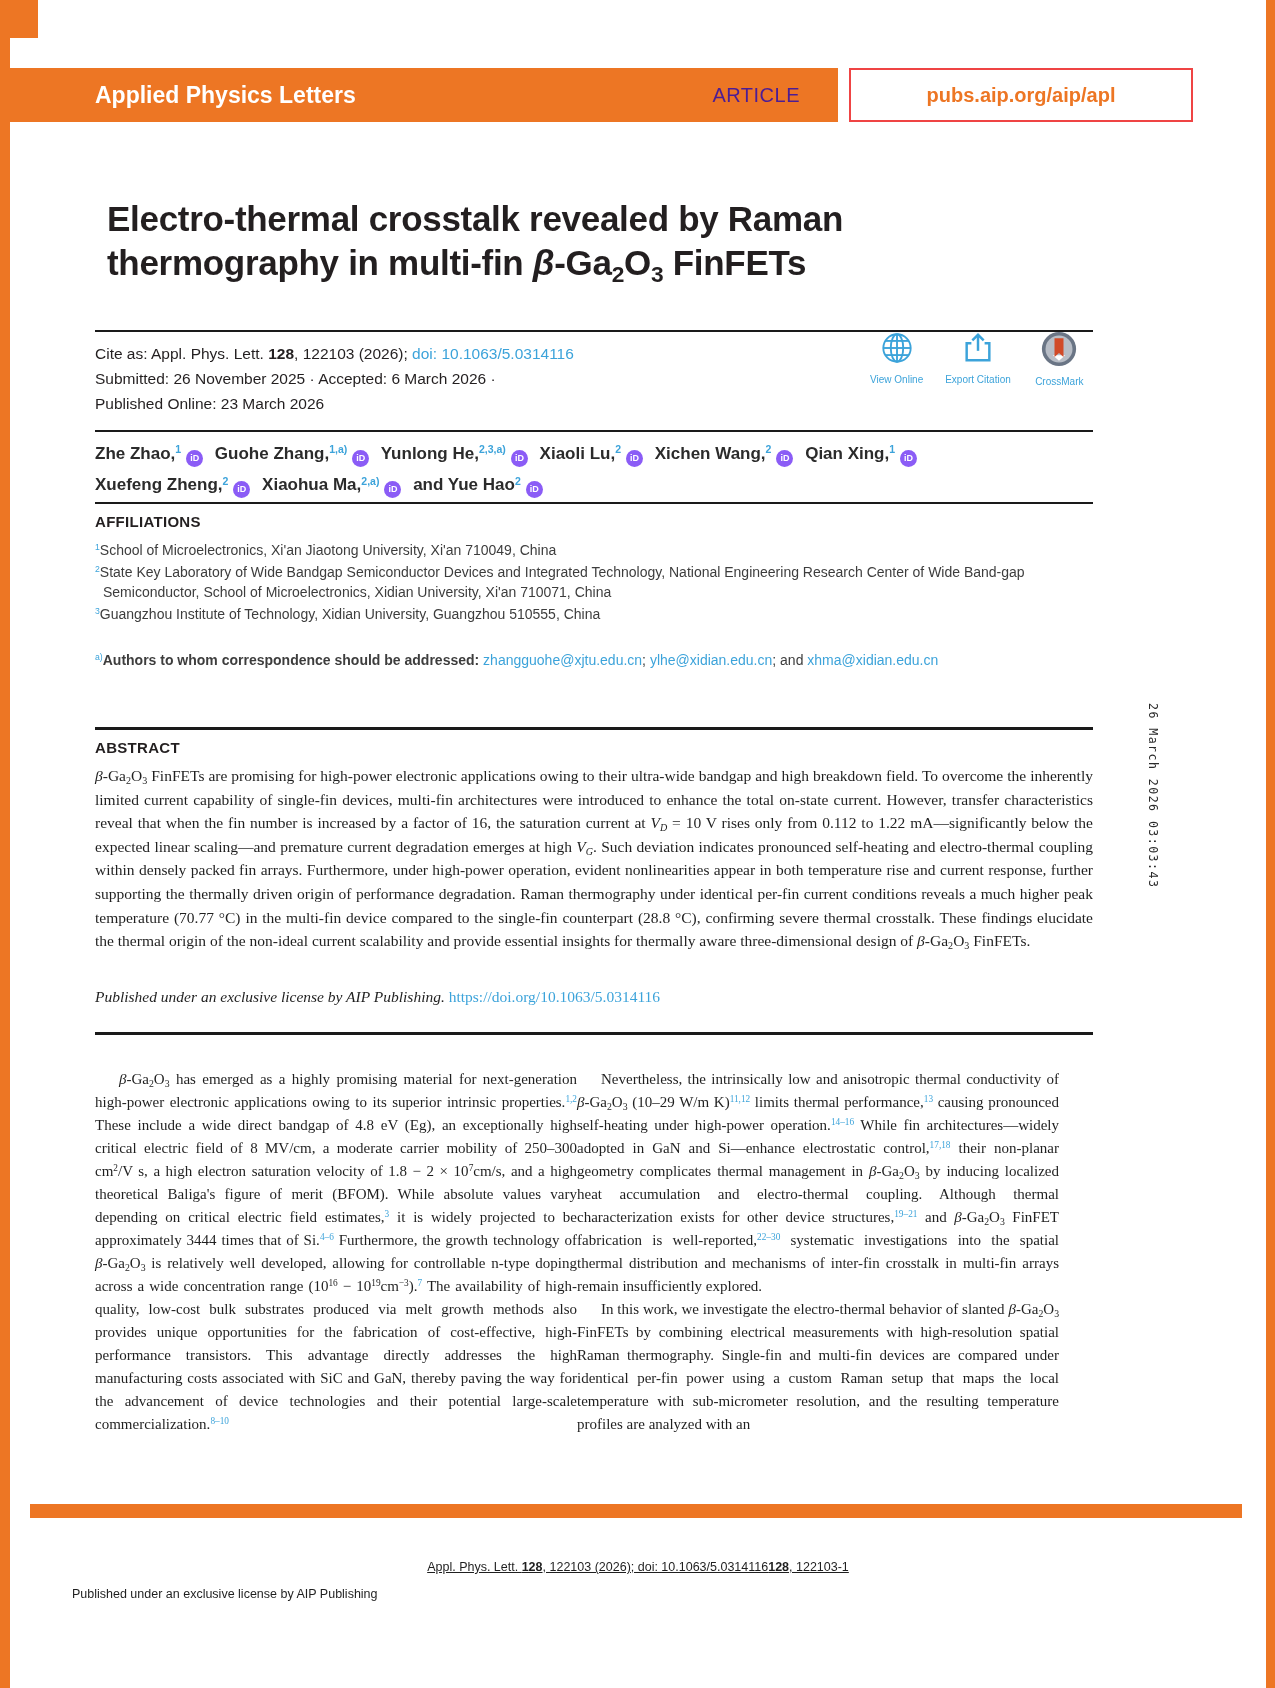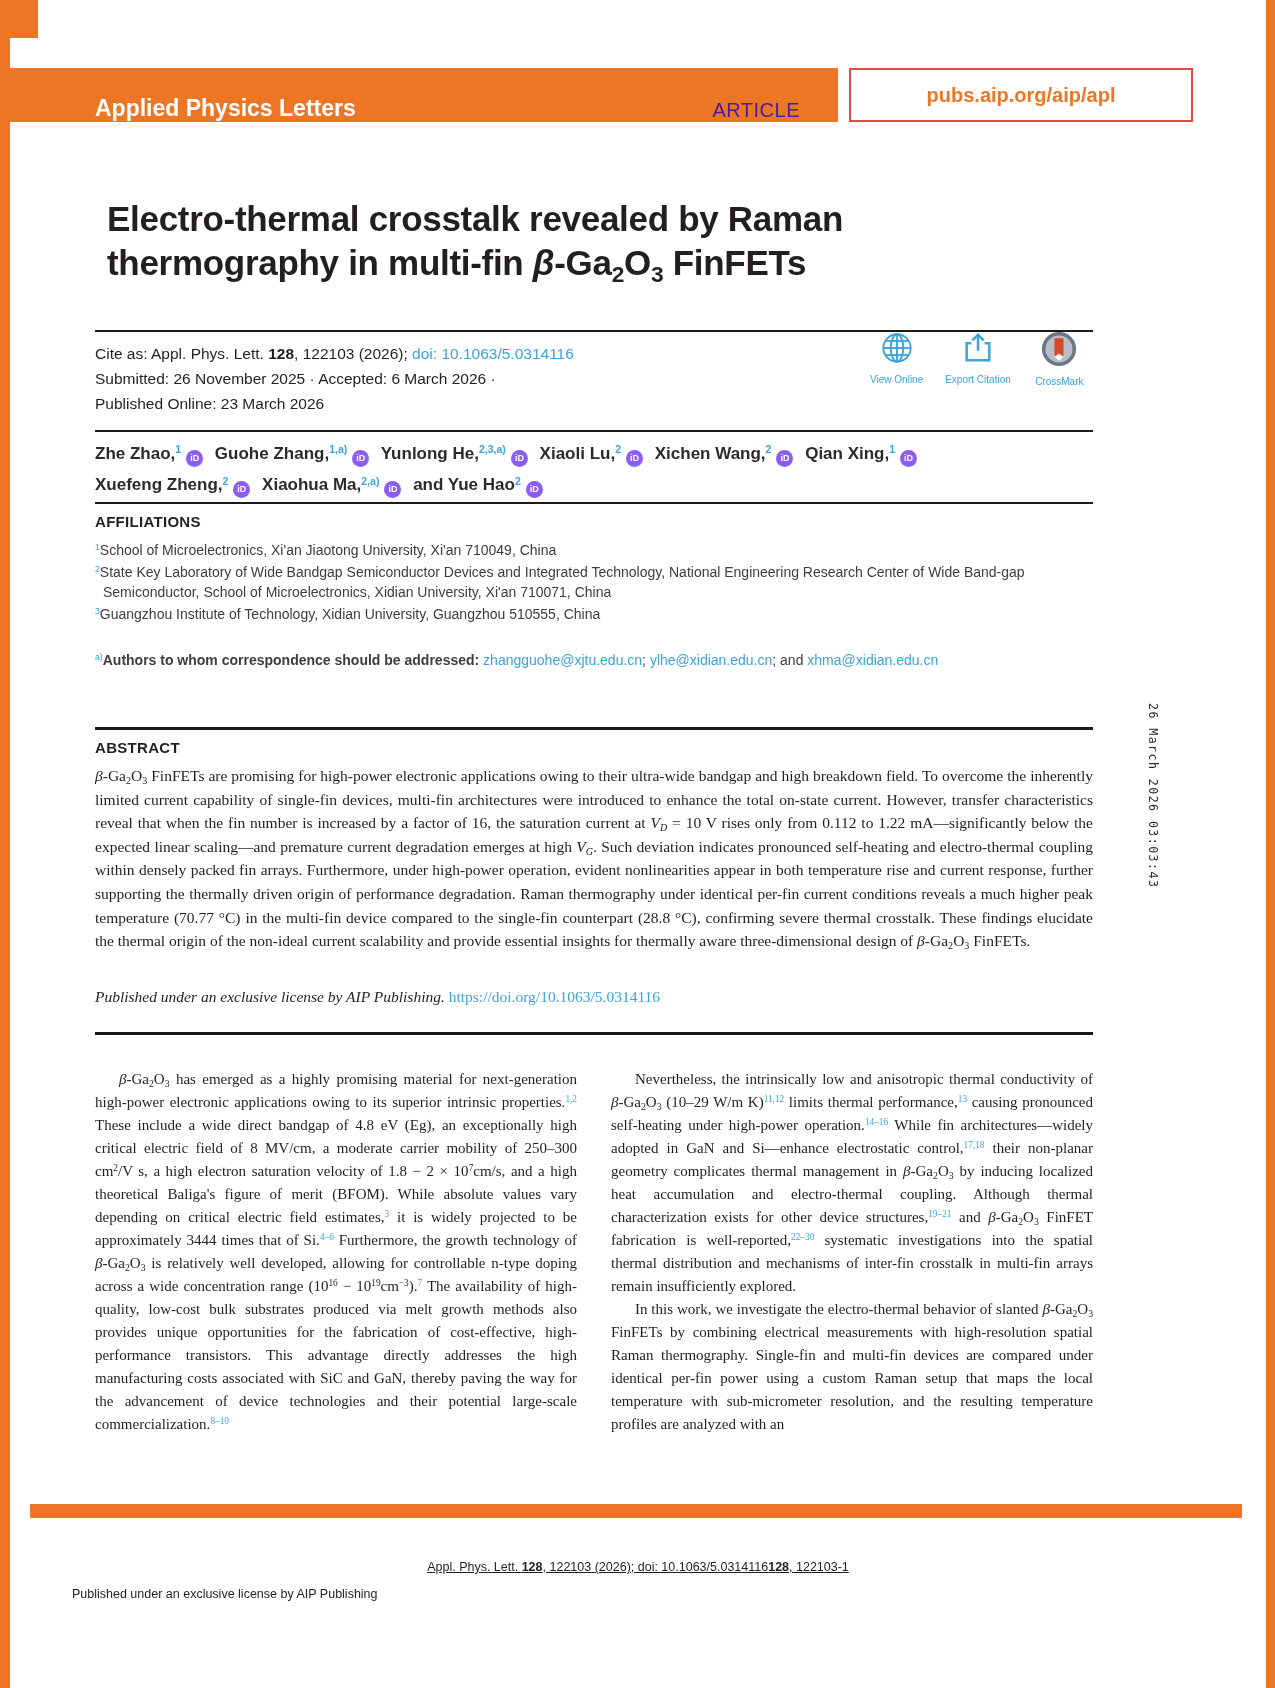--- a/index.html
+++ b/index.html
@@ -4,21 +4,21 @@
 <style>
   html,body{margin:0;padding:0;background:#ffffff;}
   .page{position:relative;width:1275px;height:1688px;background:#ffffff;overflow:hidden;
         font-family:"Liberation Sans",sans-serif;color:#231f20;}
   .edge{position:absolute;top:0;height:1688px;background:#ed7624;}
   .edge-left{left:0;width:10px;}
   .edge-right{right:0;width:9px;}
   .corner-square{position:absolute;left:0;top:0;width:38px;height:38px;background:#ed7624;}
 
   .header-band{position:absolute;left:0;top:68px;width:838px;height:54px;background:#ed7624;
-               display:flex;align-items:flex-end;justify-content:space-between;
+               display:flex;align-items:center;justify-content:space-between;
                padding:0 38px 0 95px;box-sizing:border-box;}
   .journal-name{color:#fff;font-weight:bold;font-size:23px;}
   .article-label{color:#4c1d95;font-weight:normal;font-size:20px;letter-spacing:.5px;}
   .site-box{position:absolute;left:849px;top:68px;width:344px;height:54px;border:2px solid #ef4444;
             box-sizing:border-box;display:flex;align-items:center;justify-content:center;}
   .site-box span{color:#ed7624;font-weight:bold;font-size:20px;}
 
   .title{position:absolute;left:95px;top:185px;width:900px;margin:12px;font-size:35px;font-weight:bold;
          line-height:1.27;color:#231f20;letter-spacing:-.3px;}
 
@@ -49,21 +49,21 @@
   .correspondence{position:absolute;left:95px;top:650px;width:1005px;font-size:14px;line-height:1.55;
                   color:#3d3d3d;}
 
   .abstract-heading{top:739px;}
   .abstract-text{position:absolute;left:95px;top:764px;width:998px;
                  font-family:"Liberation Serif",serif;font-size:15.5px;line-height:23.6px;
                  text-align:justify;color:#1f1f1f;}
   .license-line{position:absolute;left:95px;top:988px;width:998px;
                 font-family:"Liberation Serif",serif;font-size:15.5px;color:#1f1f1f;}
 
-  .body-cols{position:absolute;left:95px;top:1068px;width:998px;display:flex;gap:34px;}
+  .body-cols{position:absolute;left:95px;top:1068px;width:998px;display:flex;}
   .col{width:482px;font-family:"Liberation Serif",serif;font-size:15px;line-height:23px;
        text-align:justify;color:#1f1f1f;}
   .para{margin:0;text-indent:1.6em;}
 
   .bottom-bar{position:absolute;left:30px;top:1504px;width:1212px;height:14px;background:#ed7624;}
   .footer{position:absolute;left:72px;top:1560px;width:1132px;font-size:12.5px;color:#1f1f1f;}
   .footer-row{display:flex;justify-content:center;text-decoration:underline;}
   .footer-license{margin-top:13px;}
 
   .vertical-stamp{position:absolute;left:1146px;top:703px;writing-mode:vertical-rl;

